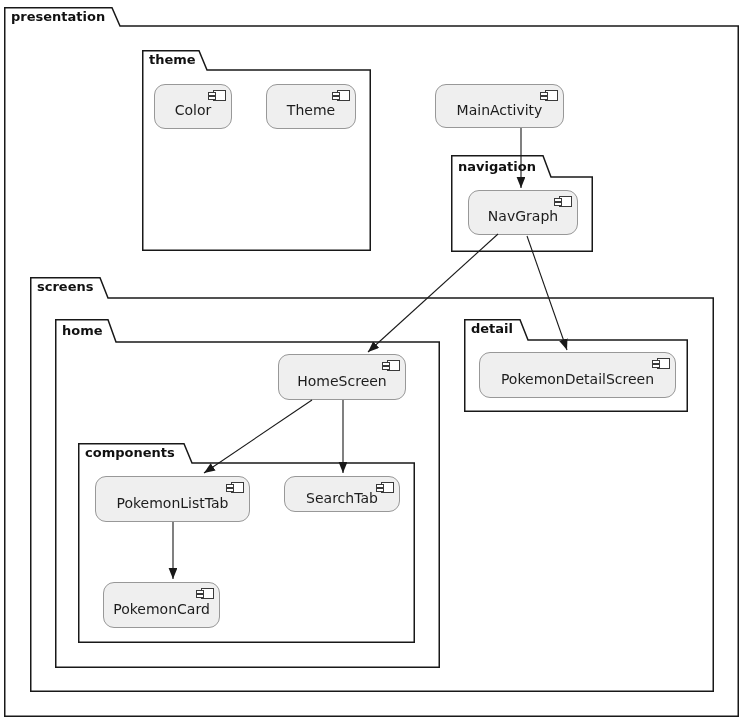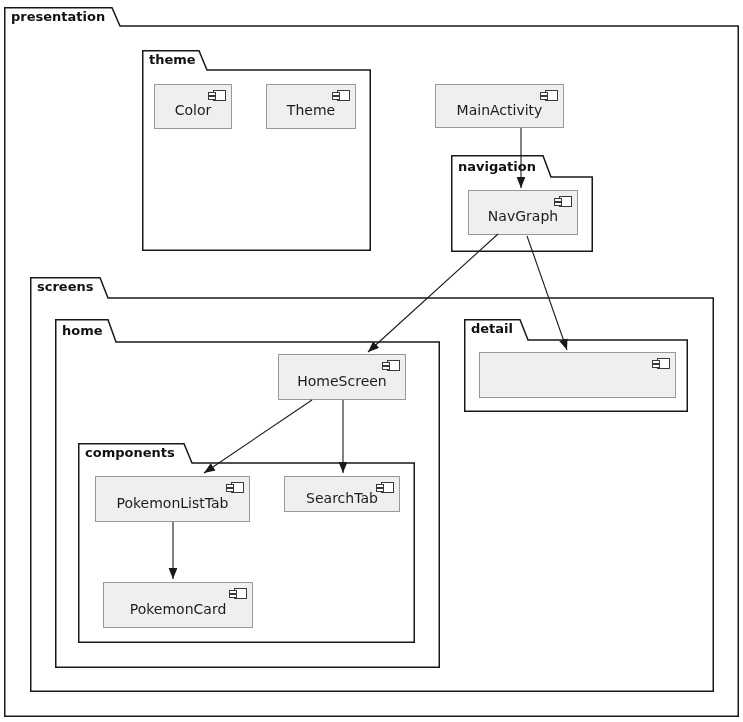--- a/index.html
+++ b/index.html
@@ -14,21 +14,21 @@
   .pkg svg.pkg-outline{position:absolute;left:0;top:0;display:block;}
   .pkg-label{
     position:absolute;left:7px;top:2px;
     font-size:13px;font-weight:bold;color:#111111;
     white-space:nowrap;line-height:16px;
   }
   .comp{
     position:absolute;
     background:#efefef;
     border:1px solid #989898;
-    border-radius:0;
+    border-radius:11px;
     box-sizing:border-box;
     display:flex;align-items:center;justify-content:center;
   }
   .comp-label{
     font-size:14px;color:#1c1c1c;white-space:nowrap;
     padding-top:7px;
   }
   .comp-icon{position:absolute;top:4px;right:4px;}
   #edges{position:absolute;left:0;top:0;pointer-events:none;}
 </style>
@@ -131,41 +131,42 @@
     </svg>
     <span class="comp-label">HomeScreen</span>
   </div>
 
   <div class="comp" style="left:479px;top:352px;width:197px;height:46px;">
     <svg class="comp-icon" width="20" height="14">
       <rect x="6.5" y="1.5" width="12" height="10" fill="#ffffff" stroke="#3a3a3a"></rect>
       <rect x="1.5" y="3.5" width="7" height="3" fill="#ffffff" stroke="#3a3a3a"></rect>
       <rect x="1.5" y="7.5" width="7" height="3" fill="#ffffff" stroke="#3a3a3a"></rect>
     </svg>
+    <span class="comp-label">PokemonDetailScreen</span>
   </div>
 
   <div class="comp" style="left:95px;top:476px;width:155px;height:46px;">
     <svg class="comp-icon" width="20" height="14">
       <rect x="6.5" y="1.5" width="12" height="10" fill="#ffffff" stroke="#3a3a3a"></rect>
       <rect x="1.5" y="3.5" width="7" height="3" fill="#ffffff" stroke="#3a3a3a"></rect>
       <rect x="1.5" y="7.5" width="7" height="3" fill="#ffffff" stroke="#3a3a3a"></rect>
     </svg>
     <span class="comp-label">PokemonListTab</span>
   </div>
 
   <div class="comp" style="left:284px;top:476px;width:116px;height:36px;">
     <svg class="comp-icon" width="20" height="14">
       <rect x="6.5" y="1.5" width="12" height="10" fill="#ffffff" stroke="#3a3a3a"></rect>
       <rect x="1.5" y="3.5" width="7" height="3" fill="#ffffff" stroke="#3a3a3a"></rect>
       <rect x="1.5" y="7.5" width="7" height="3" fill="#ffffff" stroke="#3a3a3a"></rect>
     </svg>
     <span class="comp-label">SearchTab</span>
   </div>
 
-  <div class="comp" style="left:103px;top:582px;width:150px;height:46px;">
+  <div class="comp" style="left:103px;top:582px;width:117px;height:46px;">
     <svg class="comp-icon" width="20" height="14">
       <rect x="6.5" y="1.5" width="12" height="10" fill="#ffffff" stroke="#3a3a3a"></rect>
       <rect x="1.5" y="3.5" width="7" height="3" fill="#ffffff" stroke="#3a3a3a"></rect>
       <rect x="1.5" y="7.5" width="7" height="3" fill="#ffffff" stroke="#3a3a3a"></rect>
     </svg>
     <span class="comp-label">PokemonCard</span>
   </div>
 
   <svg id="edges" width="743" height="722">
     <defs>

